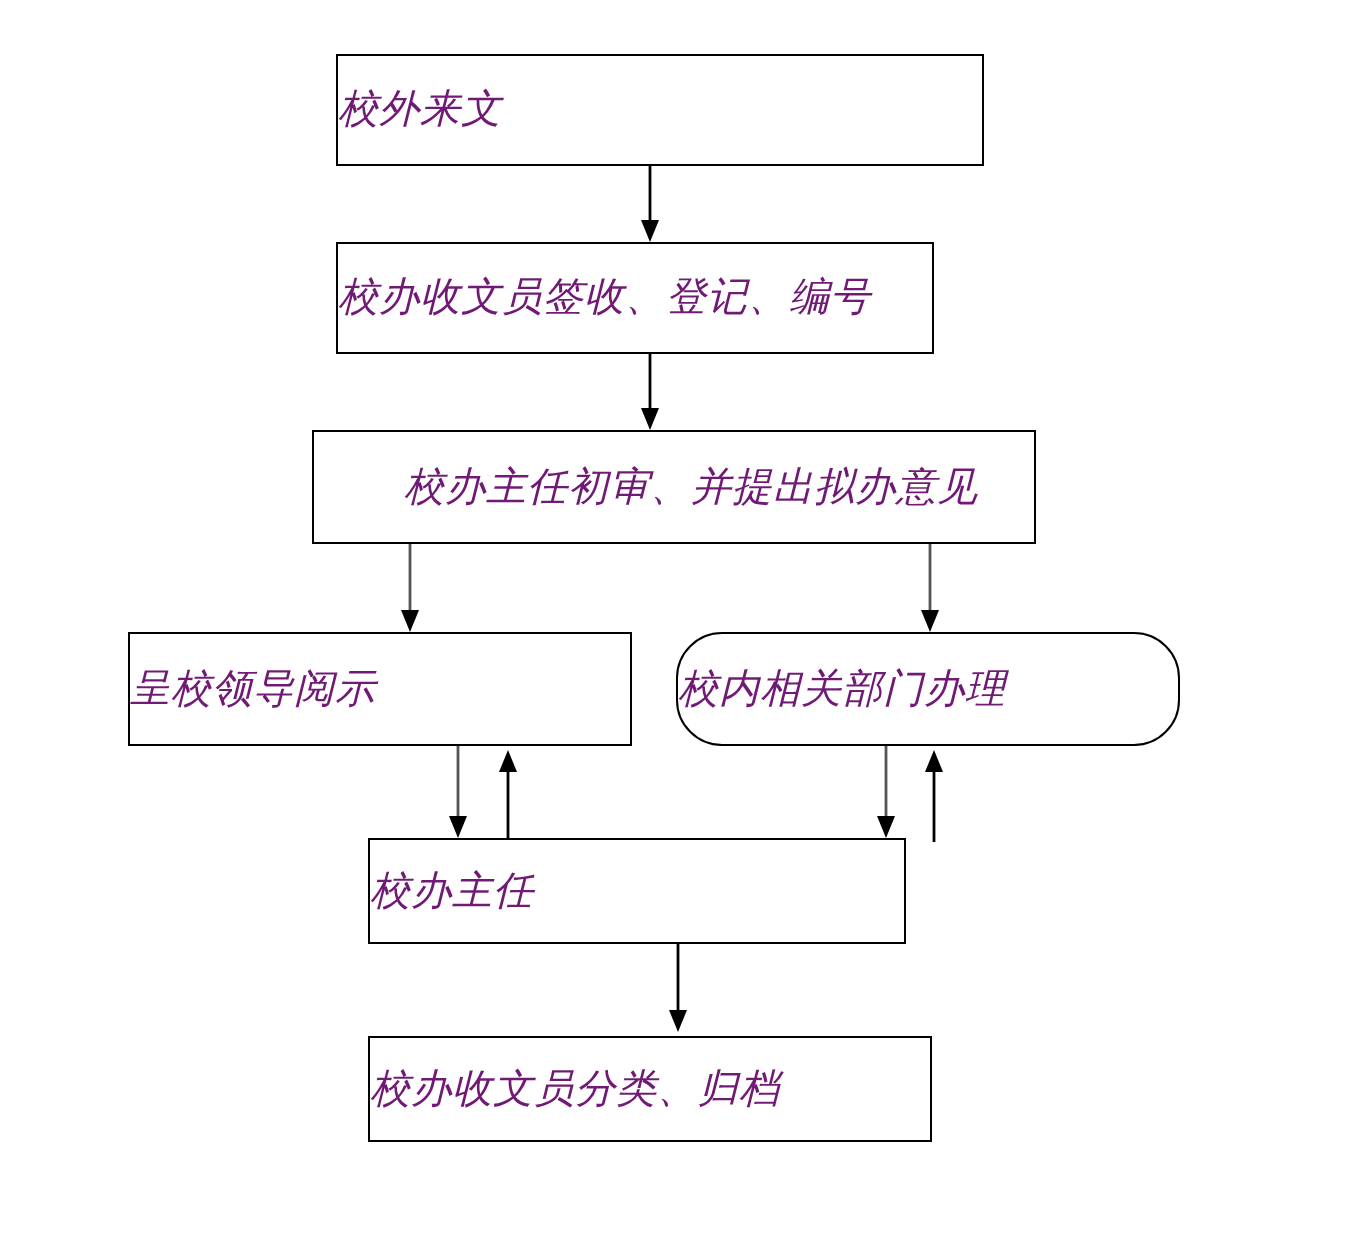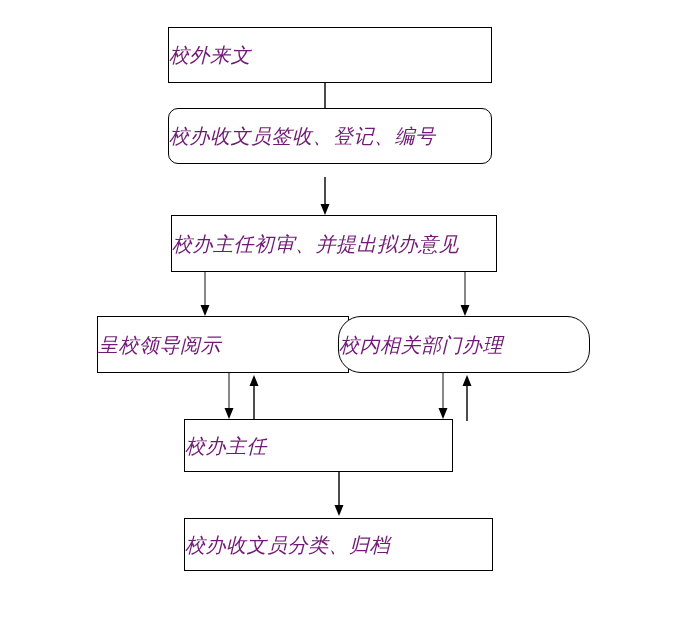--- a/index.html
+++ b/index.html
@@ -30,26 +30,26 @@
     line-height: 1.1;
     letter-spacing: 0.5px;
     white-space: nowrap;
     font-style: italic;
   }
   .node-label {
     display: block;
   }
   
   #node-incoming        { left: 168px; top: 27px;  width: 324px; height: 56px; }
-  #node-register        { left: 168px; top: 108px; width: 324px; height: 56px; border-radius: 10px; }
-  #node-review          { left: 171px; top: 215px; width: 326px; height: 57px; }
-  #node-leader-read     { left: 64px;  top: 316px; width: 252px; height: 57px; margin-left: 33px; }
+  #node-register        { left: 168px; top: 121px; width: 299px; height: 56px; }
+  #node-review          { left: 156px; top: 215px; width: 362px; height: 57px; padding-left: 45px; }
+  #node-leader-read     { left: 64px;  top: 316px; width: 252px; height: 57px; }
   #node-dept-handle     { left: 338px; top: 316px; width: 252px; height: 57px; border-radius: 23px; }
   #node-office-director { left: 184px; top: 419px; width: 269px; height: 53px; }
-  #node-archive         { left: 184px; top: 518px; width: 309px; height: 53px; }
+  #node-archive         { left: 184px; top: 518px; width: 282px; height: 53px; }
 
   
   .conn {
     position: absolute;
     pointer-events: none;
   }
   .conn svg {
     display: block;
     overflow: visible;
   }

